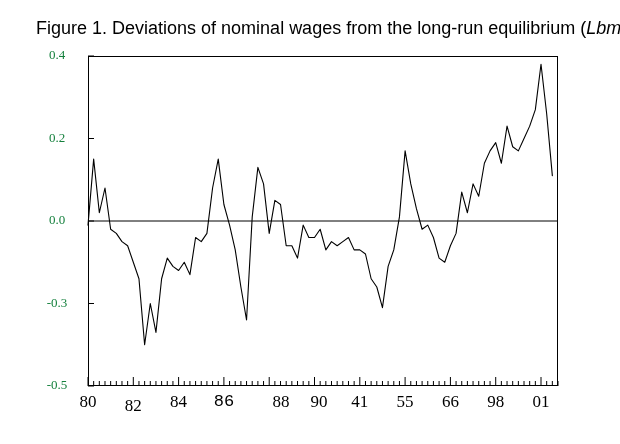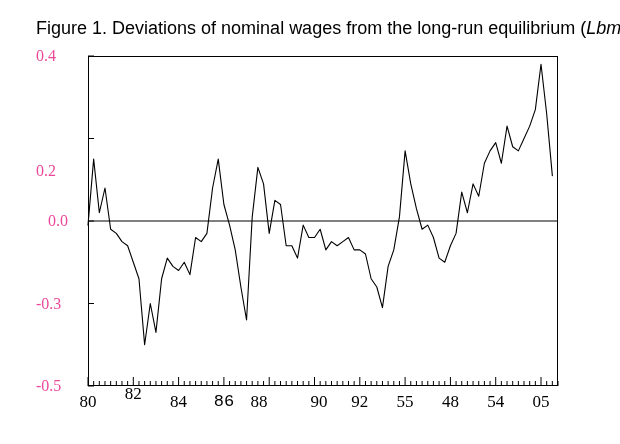--- a/index.html
+++ b/index.html
@@ -44,25 +44,25 @@
     box-sizing: border-box;
     background: #fff;
   }
   #svg-plot {
     position: absolute;
     left: 0;
     top: 0;
   }
   .ytick-label {
     position: absolute;
-    font-size: 16px;
+    font-size: 13px;
     font-family: "Liberation Serif", serif;
-    text-align: left;
+    text-align: center;
     width: 42px;
-    color: #ec4899;
+    color: #15803d;
   }
   .xtick-label {
     position: absolute;
     font-size: 17px;
     font-family: "Liberation Serif", serif;
     text-align: center;
     width: 30px;
     color: #000;
   }
 </style>
@@ -162,28 +162,28 @@
       <line x1="488.0240963855422" y1="338" x2="488.0240963855422" y2="333" stroke="#000" stroke-width="1"></line>
       <line x1="493.68674698795184" y1="338" x2="493.68674698795184" y2="333" stroke="#000" stroke-width="1"></line>
       <line x1="499.34939759036143" y1="338" x2="499.34939759036143" y2="333" stroke="#000" stroke-width="1"></line>
       <line x1="505.0120481927711" y1="338" x2="505.0120481927711" y2="329" stroke="#000" stroke-width="1"></line>
       <line x1="510.67469879518075" y1="338" x2="510.67469879518075" y2="333" stroke="#000" stroke-width="1"></line>
       <line x1="516.3373493975903" y1="338" x2="516.3373493975903" y2="333" stroke="#000" stroke-width="1"></line>
       <line x1="522" y1="338" x2="522" y2="333" stroke="#000" stroke-width="1"></line>
       <polyline points="52.00,177.12 57.66,111.13 63.33,164.75 68.99,140.00 74.65,181.25 80.31,185.38 85.98,193.63 91.64,197.75 97.30,214.25 102.96,230.75 108.63,296.75 114.29,255.50 119.95,284.38 125.61,230.75 131.28,210.12 136.94,218.37 142.60,222.50 148.27,214.25 153.93,226.63 159.59,189.50 165.25,193.63 170.92,185.38 176.58,140.00 182.24,111.13 187.90,156.50 193.57,177.12 199.23,201.88 204.89,239.00 210.55,272.00 216.22,168.88 221.88,119.38 227.54,135.88 233.20,185.38 238.87,152.38 244.53,156.50 250.19,197.75 255.86,197.75 261.52,210.12 267.18,177.12 272.84,189.50 278.51,189.50 284.17,181.25 289.83,201.88 295.49,193.63 301.16,197.75 306.82,193.63 312.48,189.50 318.14,201.88 323.81,201.88 329.47,206.00 335.13,230.75 340.80,239.00 346.46,259.63 352.12,218.37 357.78,201.88 363.45,168.88 369.11,102.87 374.77,135.88 380.43,160.63 386.10,181.25 391.76,177.12 397.42,189.50 403.08,210.12 408.75,214.25 414.41,197.75 420.07,185.38 425.73,144.13 431.40,164.75 437.06,135.88 442.72,148.25 448.39,115.25 454.05,102.87 459.71,94.63 465.37,115.25 471.04,78.13 476.70,98.75 482.36,102.87 488.02,90.50 493.69,78.13 499.35,61.63 505.01,16.25 510.67,65.75 516.34,127.63" fill="none" stroke="#000" stroke-width="1.1" stroke-linejoin="round" stroke-linecap="round"></polyline>
     </svg>
 <div class="ytick-label" style="left: 0px; top: -1px;">0.4</div>
-    <div class="ytick-label" style="left: 0px; top: 81.5px; margin-top: 32px;">0.2</div>
-    <div class="ytick-label" style="left: 12px; top: 164px;">0.0</div>
+    <div class="ytick-label" style="left: 0px; top: 81.5px;">0.2</div>
+    <div class="ytick-label" style="left: 0px; top: 164px;">0.0</div>
     <div class="ytick-label" style="left: 0px; top: 246.5px;">-0.3</div>
     <div class="ytick-label" style="left: 0px; top: 329px;">-0.5</div>
     <div class="xtick-label" style="left: 37px; top: 344px;">80</div>
-    <div class="xtick-label" style="left: 82.3012px; top: 336px;">82</div>
+    <div class="xtick-label" style="left: 82.3012px; top: 348px;">82</div>
     <div class="xtick-label" style="left: 127.602px; top: 344px; font-family: Liberation Serif, serif;">84</div>
     <div class="xtick-label" style="left: 172.904px; top: 344px; font-family: Liberation Mono, monospace;">86</div>
-    <div class="xtick-label" style="left: 208px; top: 344px;">88</div>
+    <div class="xtick-label" style="left: 230px; top: 344px;">88</div>
     <div class="xtick-label" style="left: 268px; top: 344px;">90</div>
-    <div class="xtick-label" style="left: 308.807px; top: 344px;">92</div>
+    <div class="xtick-label" style="left: 308.807px; top: 344px;">41</div>
     <div class="xtick-label" style="left: 354.108px; top: 344px;">55</div>
-    <div class="xtick-label" style="left: 399.41px; top: 344px;">48</div>
-    <div class="xtick-label" style="left: 444.711px; top: 344px;">54</div>
-    <div class="xtick-label" style="left: 490.012px; top: 344px;">05</div>
+    <div class="xtick-label" style="left: 399.41px; top: 344px;">66</div>
+    <div class="xtick-label" style="left: 444.711px; top: 344px;">98</div>
+    <div class="xtick-label" style="left: 490.012px; top: 344px;">01</div>
   </div>
 
 </body></html>

